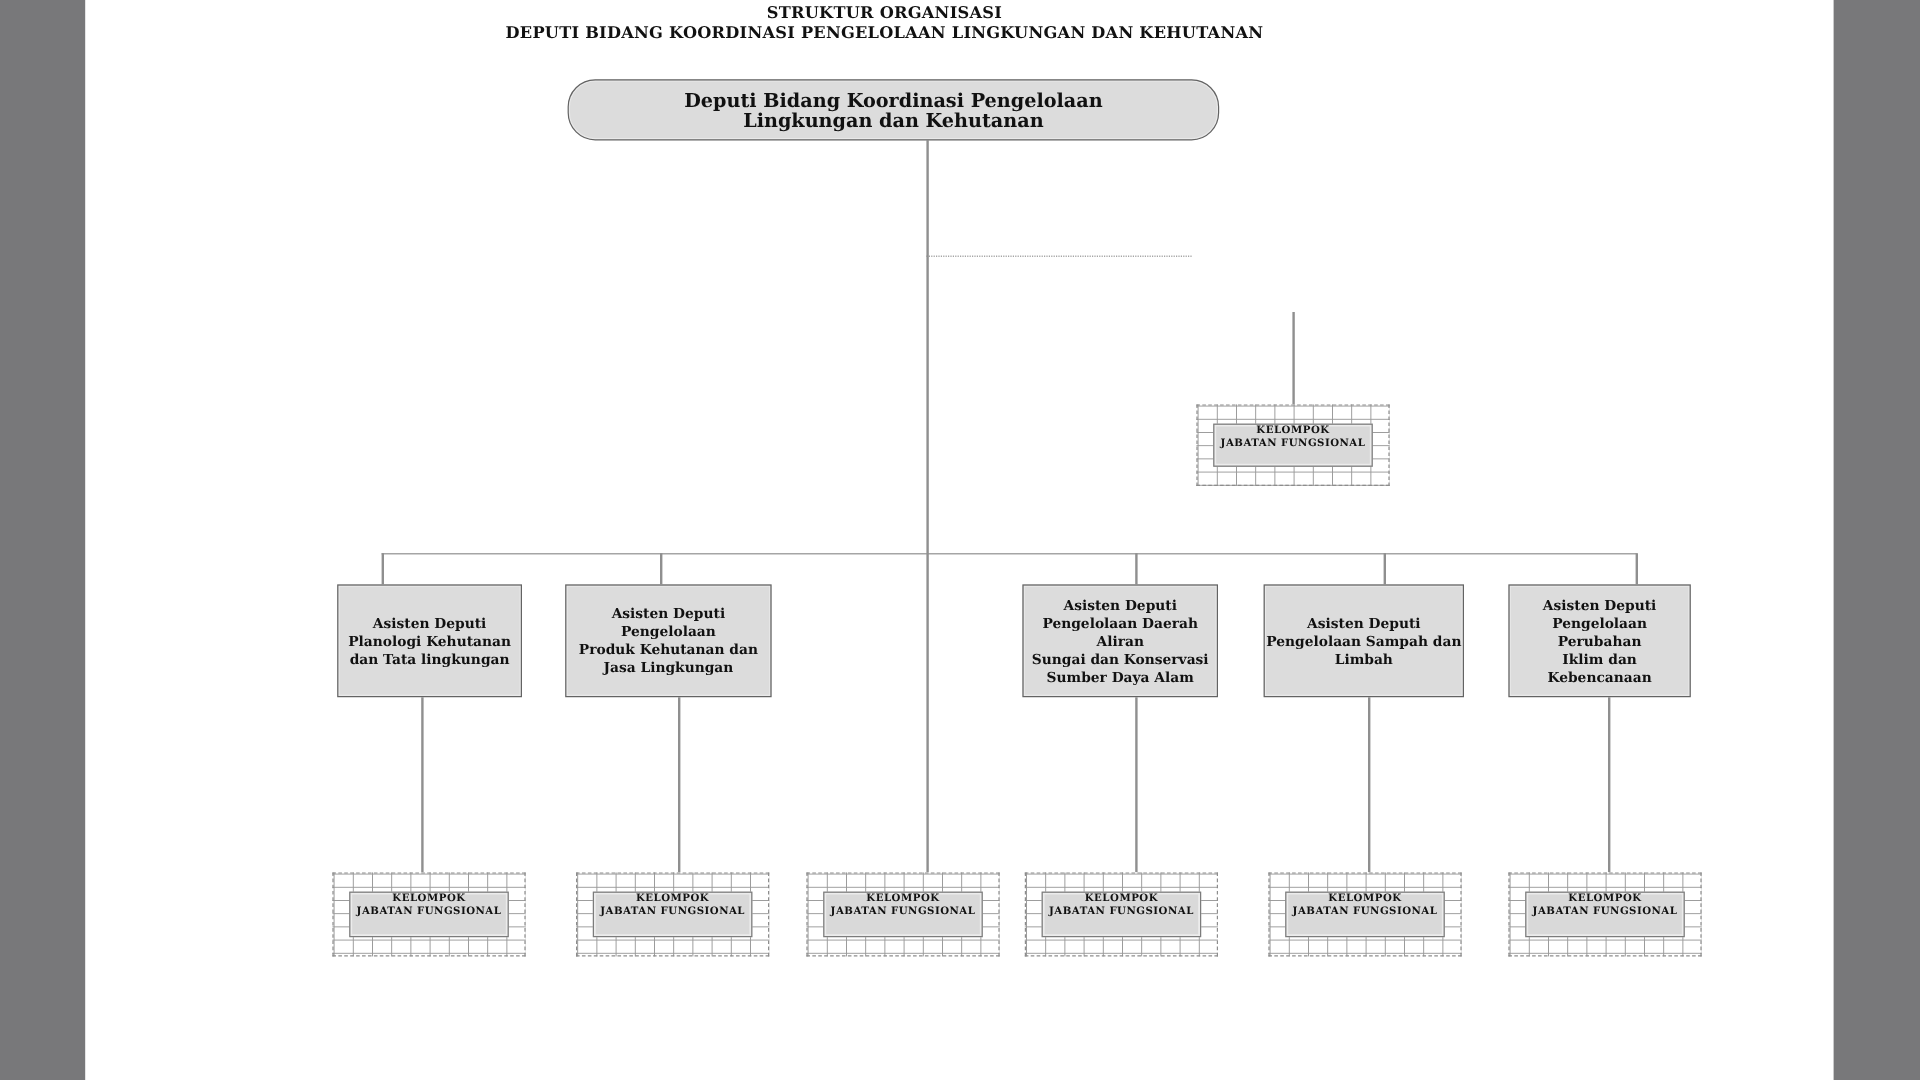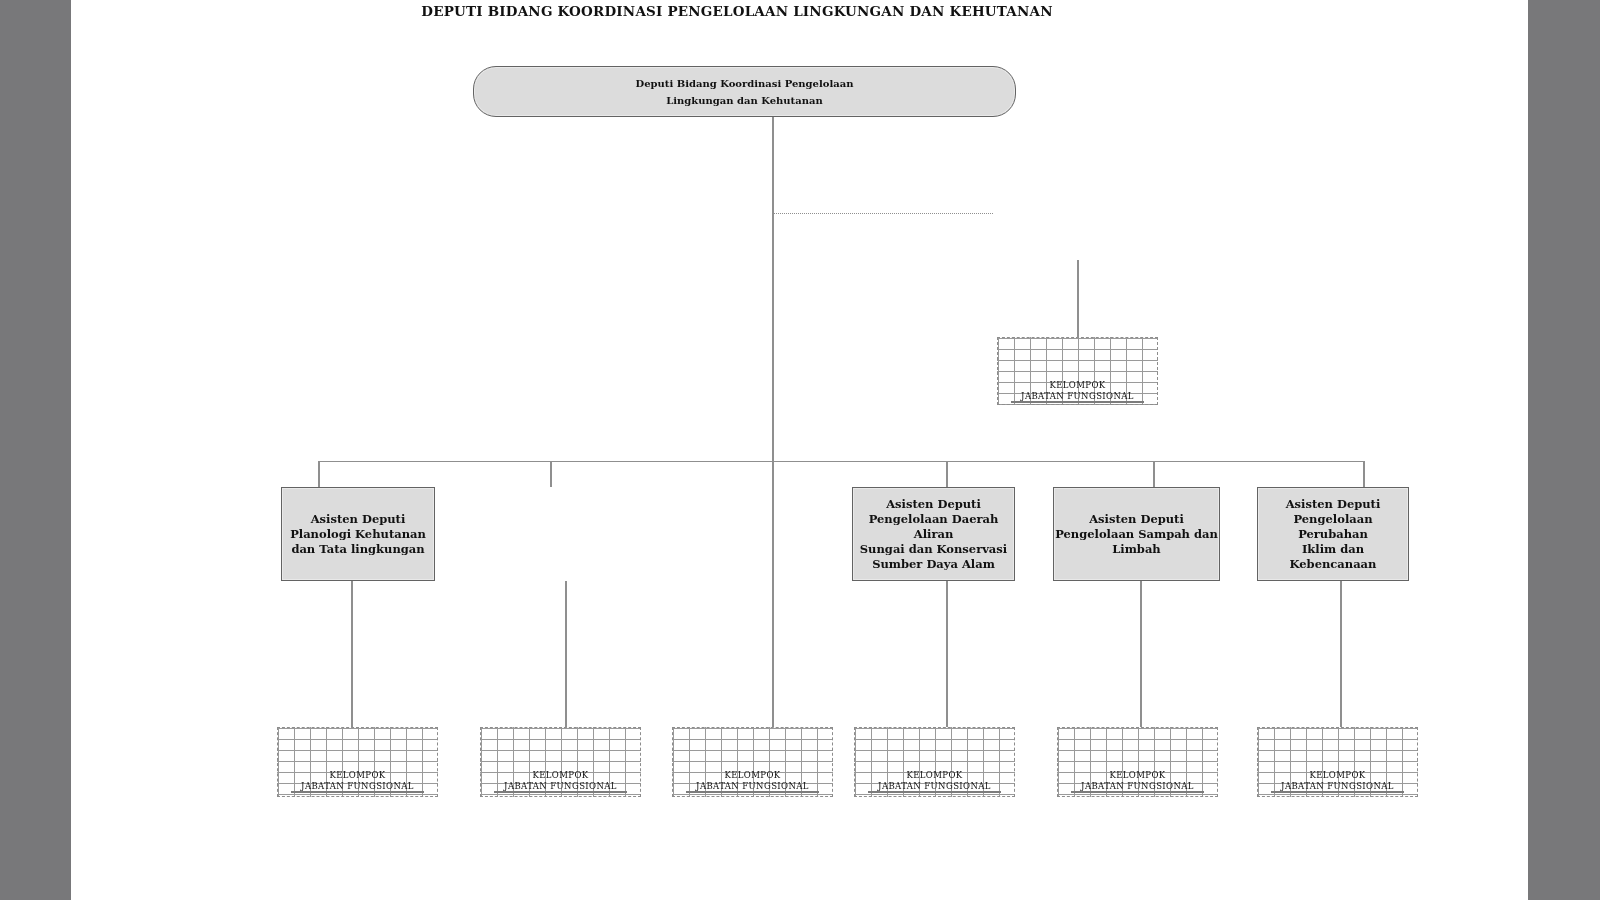--- a/index.html
+++ b/index.html
@@ -20,62 +20,62 @@
     background:#dcdcdc;
     border:1.5px solid #636363;
     display:flex; align-items:center; justify-content:center;
     text-align:center;
     color:#111;
     font-weight:bold;
     box-shadow:inset 0 0 0 1px #e9e9e9;
   }
   .box .lbl { white-space:pre-line; }
 
-  .box-deputi      { left:473px; top:66px;  width:543px; height:51px; font-size:10px; line-height:17px;border-radius:23px; }
+  .box-deputi      { left:473px; top:66px;  width:543px; height:51px; font-size:16px; line-height:17px;border-radius:23px; }
   .box-sekretariat { left:993px; top:188px; width:169px; height:72px; font-size:14px; }
   .box-asisten     { top:487px; height:94px; font-size:11.5px; line-height:15px; }
 
   
   .kjf {
     position:absolute;
     background-color:#ffffff;
     background-image:
       linear-gradient(to right, #9a9a9a 1px, transparent 1px),
       linear-gradient(to bottom, #9a9a9a 1px, transparent 1px);
     background-size:16px 11px;
     border:1px dashed #8d8d8d;
   }
   .kjf-inner {
     position:absolute; left:13px; right:13px; top:15px; bottom:15px;
     background:#d9d9d9;
     border:1px solid #7c7c7c;
     box-shadow:inset 0 0 0 1.5px #ececec;
-    display:flex; align-items:flex-end; justify-content:center;
+    display:flex; align-items:flex-start; justify-content:center;
     text-align:center;
-    font-weight:normal; font-size:8.5px; line-height:11px; letter-spacing:.4px;
+    font-weight:bold; font-size:8.5px; line-height:11px; letter-spacing:.4px;
     color:#111;
-    margin-top:48px;
   }
   .kjf-inner .lbl { white-space:pre-line; }
 
   .kjf-sek { left:997px; top:337px; width:161px; height:68px; }
   .kjf-bot { top:727px; width:161px; height:70px; }
 
   
   .vline { position:absolute; width:1.5px; background:#8f8f8f; }
   .hline { position:absolute; height:0;  border-top:1.5px solid #8f8f8f; }
   .hline-dotted { border-top-style:dotted; border-top-width:1px; }
 </style>
 </head>
 <body>
 
 <div class="stage">
   <div class="page"></div>
 
   <div class="title-wrap">
+    <div class="title-line">STRUKTUR ORGANISASI</div>
     <div class="title-line">DEPUTI BIDANG KOORDINASI PENGELOLAAN LINGKUNGAN DAN KEHUTANAN</div>
   </div>
 
   <div class="vline" style="left:772px; top:117px; height:610px;"></div>
   <div class="hline hline-dotted" style="left:772px; top:213px; width:221px;"></div>
   <div class="vline" style="left:1077px; top:260px; height:77px;"></div>
   <div class="hline" style="left:318px; top:461px; width:1046px;"></div>
 
   <div class="vline" style="left:318px;  top:461px; height:26px;"></div>
   <div class="vline" style="left:550px;  top:461px; height:26px;"></div>
@@ -99,20 +99,25 @@
     <div class="kjf-inner">
       <span class="lbl">KELOMPOK
 JABATAN FUNGSIONAL</span>
     </div>
   </div>
 
   <div class="box box-asisten" style="left:281px; width:154px;">
     <span class="lbl">Asisten Deputi
 Planologi Kehutanan
 dan Tata lingkungan</span>
+  </div>
+  <div class="box box-asisten" style="left:471px; width:172px;">
+    <span class="lbl">Asisten Deputi Pengelolaan
+Produk Kehutanan dan
+Jasa Lingkungan</span>
   </div>
   <div class="box box-asisten" style="left:852px; width:163px;">
     <span class="lbl">Asisten Deputi
 Pengelolaan Daerah Aliran
 Sungai dan Konservasi
 Sumber Daya Alam</span>
   </div>
   <div class="box box-asisten" style="left:1053px; width:167px;">
     <span class="lbl">Asisten Deputi
 Pengelolaan Sampah dan

